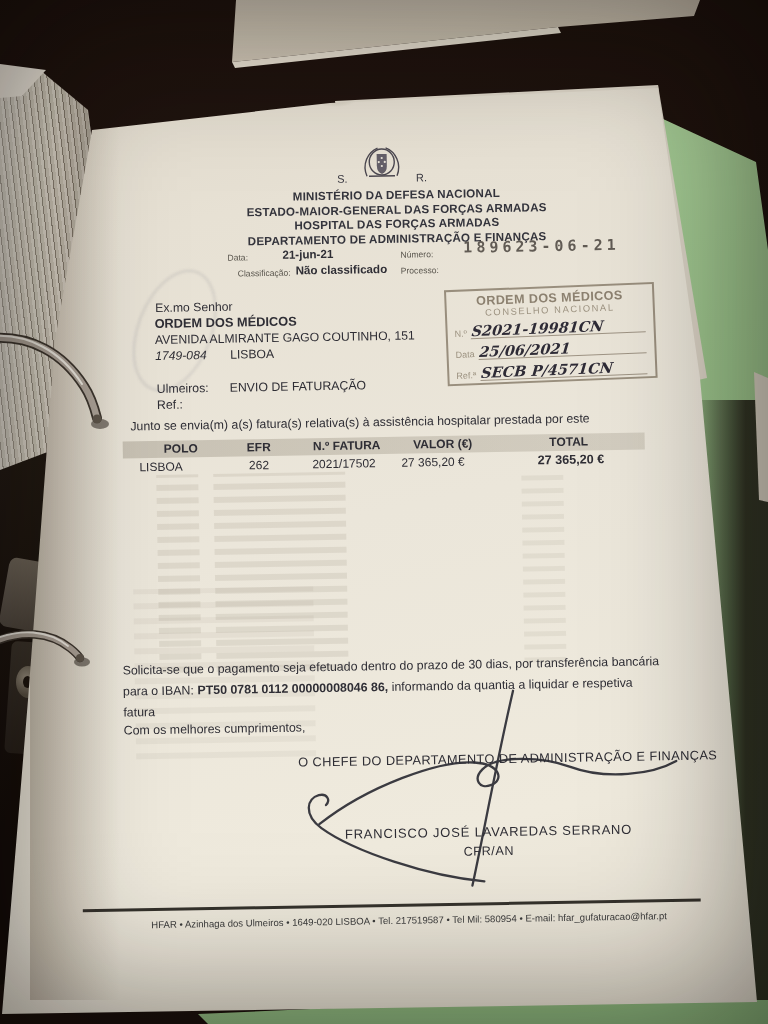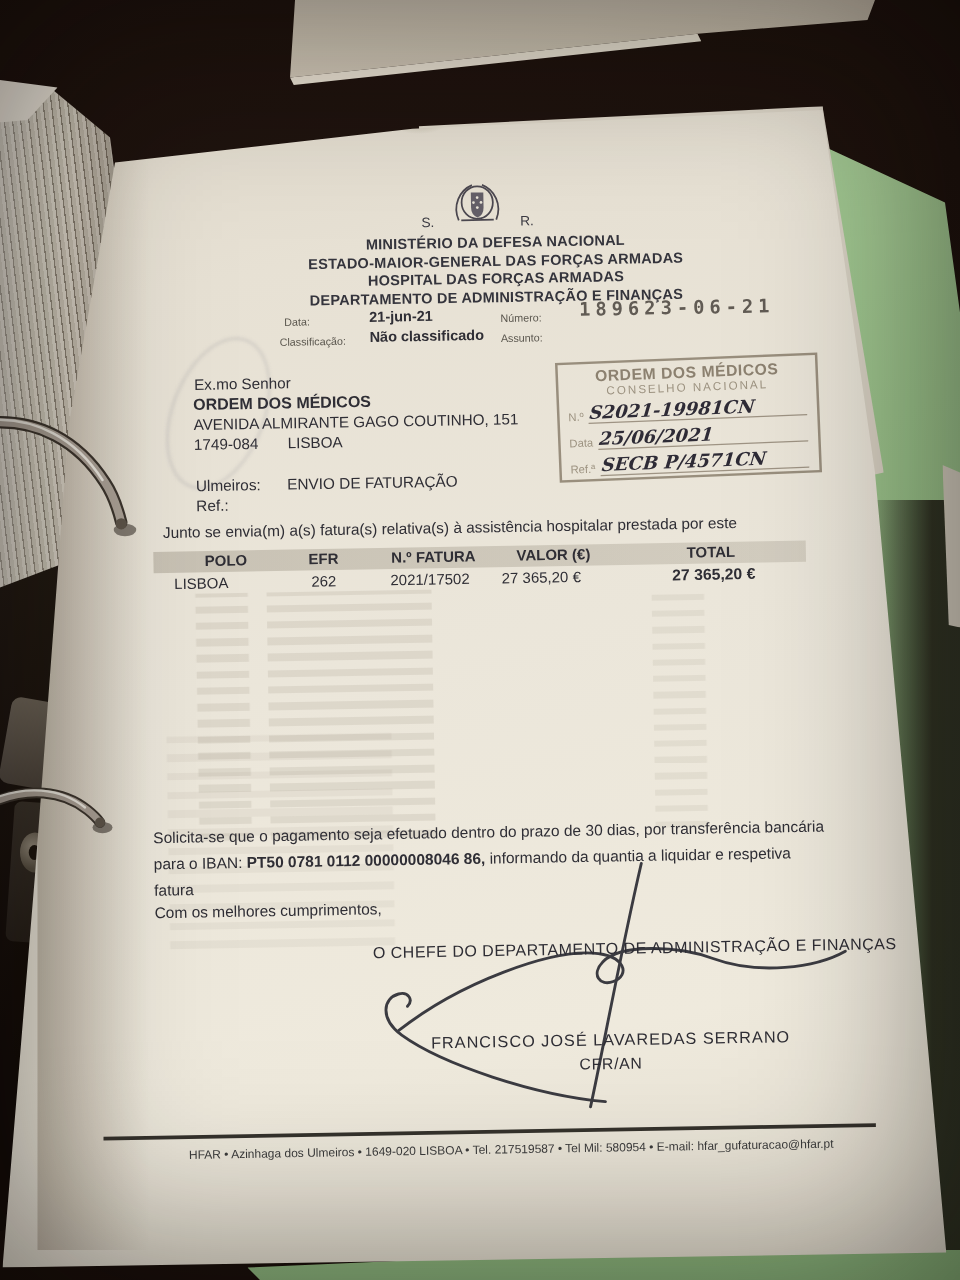--- a/index.html
+++ b/index.html
@@ -167,31 +167,31 @@
       <span class="t crest-letter" style="left:320px;">R.</span>
 
       <div class="org">
         <div>MINISTÉRIO DA DEFESA NACIONAL</div>
         <div>ESTADO-MAIOR-GENERAL DAS FORÇAS ARMADAS</div>
         <div>HOSPITAL DAS FORÇAS ARMADAS</div>
         <div>DEPARTAMENTO DE ADMINISTRAÇÃO E FINANÇAS</div>
       </div>
 
       <span class="t mlabel" style="left:130px;top:135px;">Data:</span>
-      <span class="t mval" style="left:198px;top:131px;">21-jun-21</span>
+      <span class="t mval" style="left:185px;top:131px;">21-jun-21</span>
       <span class="t mlabel" style="left:303px;top:135px;">Número:</span>
       <span class="t regnum">189623-06-21</span>
-      <span class="t mlabel" style="left:126px;top:151px;">Classificação:</span>
+      <span class="t mlabel" style="left:140px;top:151px;">Classificação:</span>
       <span class="t mval" style="left:198px;top:147px;">Não classificado</span>
-      <span class="t mlabel" style="left:303px;top:151px;">Assunto:</span>
+      <span class="t mlabel" style="left:303px;top:151px;">Processo:</span>
 
       <span class="t rec" style="left:57px;top:182px;">Ex.mo Senhor</span>
       <span class="t rec rec-name" style="left:56px;top:197px;">ORDEM DOS MÉDICOS</span>
       <span class="t rec" style="left:56px;top:214px;">AVENIDA ALMIRANTE GAGO COUTINHO, 151</span>
-      <span class="t rec" style="left:56px;top:230px;">1749-084</span>
+      <span class="t rec" style="left:56px;top:230px;font-style:italic;">1749-084</span>
       <span class="t rec" style="left:131px;top:230px;">LISBOA</span>
 
       <div class="stamp">
         <span class="s1">ORDEM DOS MÉDICOS</span>
         <span class="s2">CONSELHO NACIONAL</span>
         <div class="srow">
           <span class="slab">N.º</span>
           <span class="hand">S2021-19981CN</span>
         </div>
         <div class="srow">

